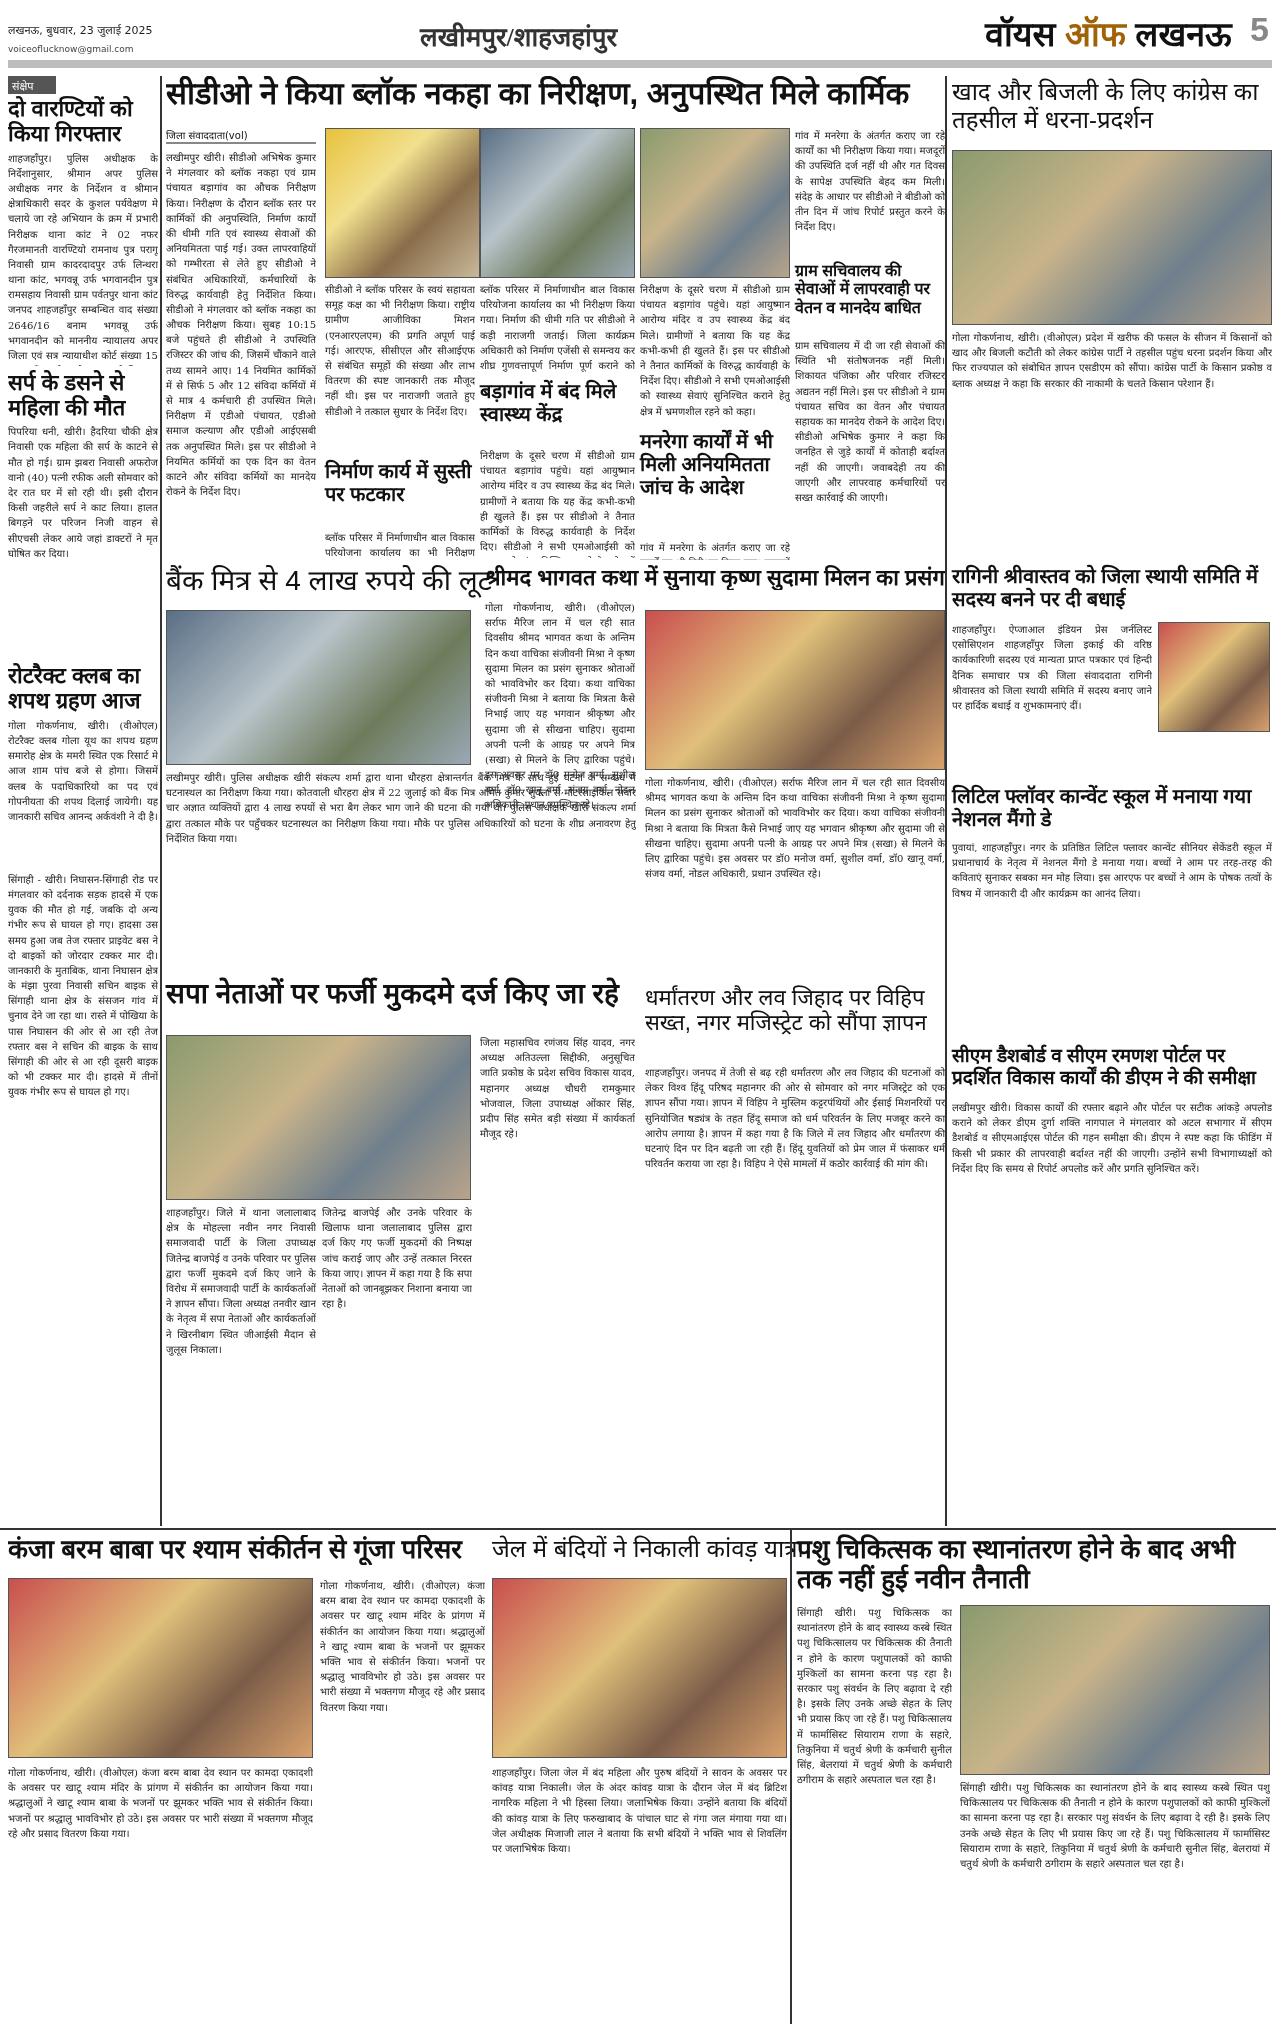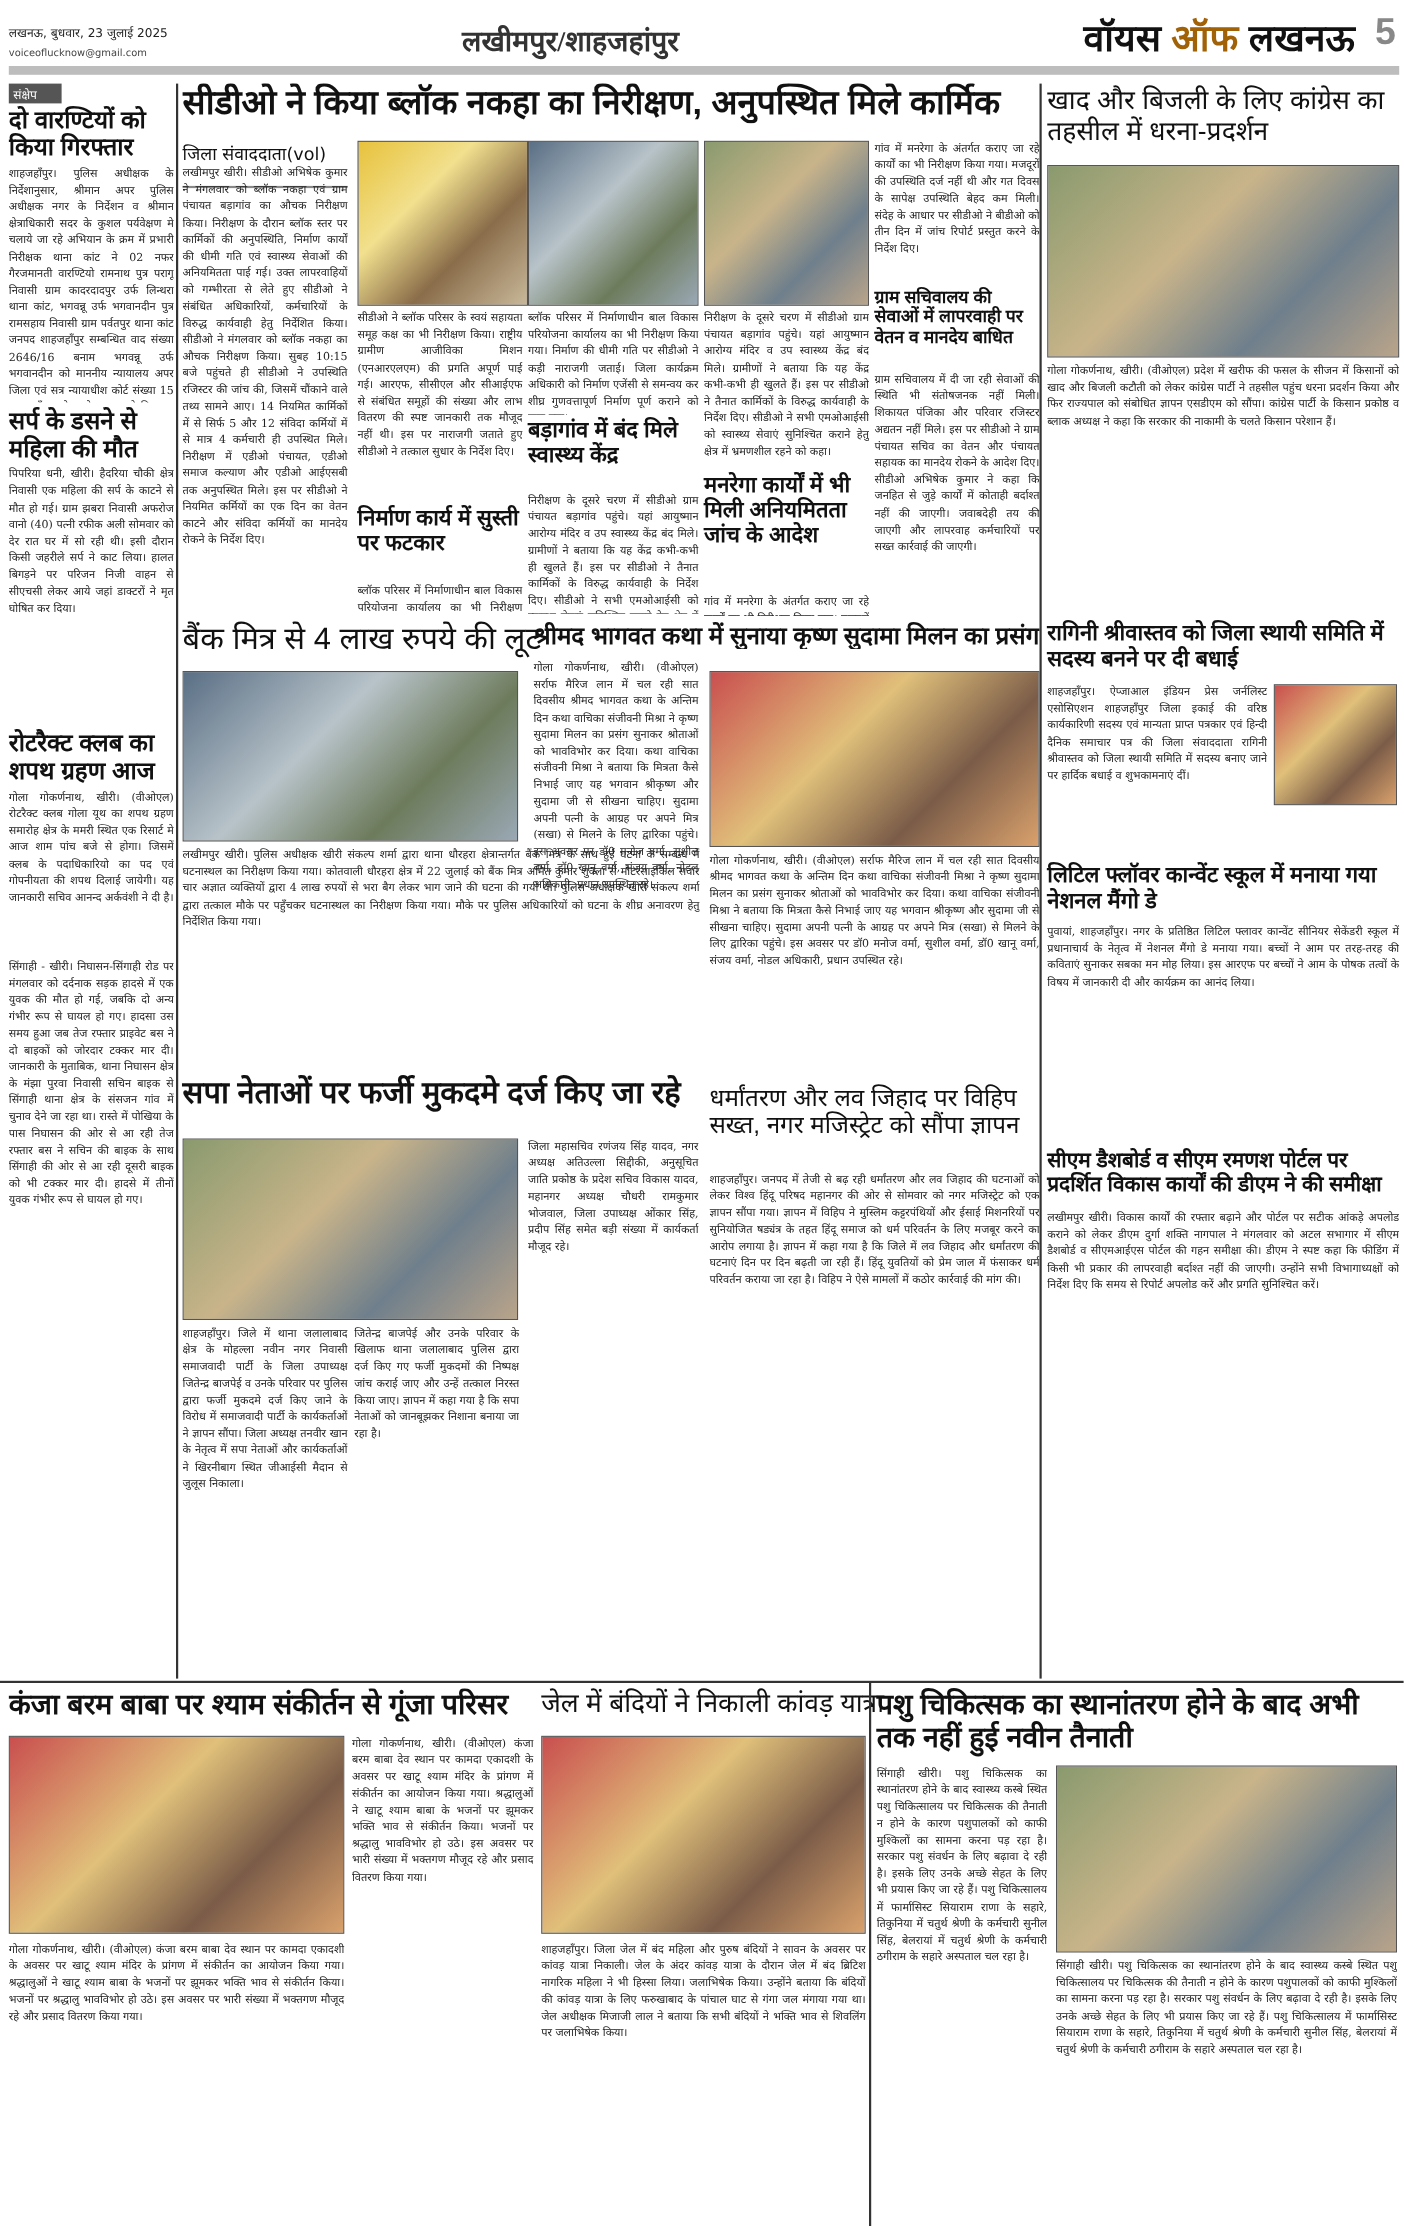--- a/index.html
+++ b/index.html
@@ -14,21 +14,21 @@
 .pageno{left:1250px;top:10px;font-size:34px;font-weight:bold;color:#888;font-family:"Liberation Sans",sans-serif}
 .rule{left:8px;top:60px;width:1264px;height:8px;background:#bdbdbd}
 .kicker{left:8px;top:76px;width:48px;height:18px;background:#555;color:#fff;font-size:11px;padding:2px 4px}
 .vline{background:#333;width:2px}
 .hl{font-weight:bold;font-family:"Liberation Sans",sans-serif;line-height:1.15;color:#111}
 .body{font-size:10px;line-height:1.52;color:#222;text-align:justify;overflow:hidden;font-family:"DejaVu Serif",serif}
 .photo{background:linear-gradient(135deg,#8a9a6e,#c9b48a 40%,#6f7f8c 70%,#b9a48a);border:1px solid #555}
 .photo.warm{background:linear-gradient(135deg,#c94f4f,#e0c07a 40%,#7b5c48 70%,#d9a16c)}
 .photo.cool{background:linear-gradient(135deg,#5a6f85,#b8c3c9 40%,#6d7b5c 70%,#9aa8b5)}
 .photo.yellow{background:linear-gradient(135deg,#e7c23c,#f2e08e 35%,#8a6d4a 65%,#c8b89a)}
-.byline{font-size:16px;border-bottom:2px solid #888;padding-bottom:19px}
+.byline{font-size:10px;border-bottom:2px solid #888;padding-bottom:0}
 </style>
 </head>
 <body>
 
 <div class="abs masthead">
   <div class="abs date">लखनऊ, बुधवार, 23 जुलाई 2025</div>
   <div class="abs email">voiceoflucknow@gmail.com</div>
   <div class="abs section">लखीमपुर/शाहजहांपुर</div>
   <div class="abs brand">
     <span>वॉयस</span>

